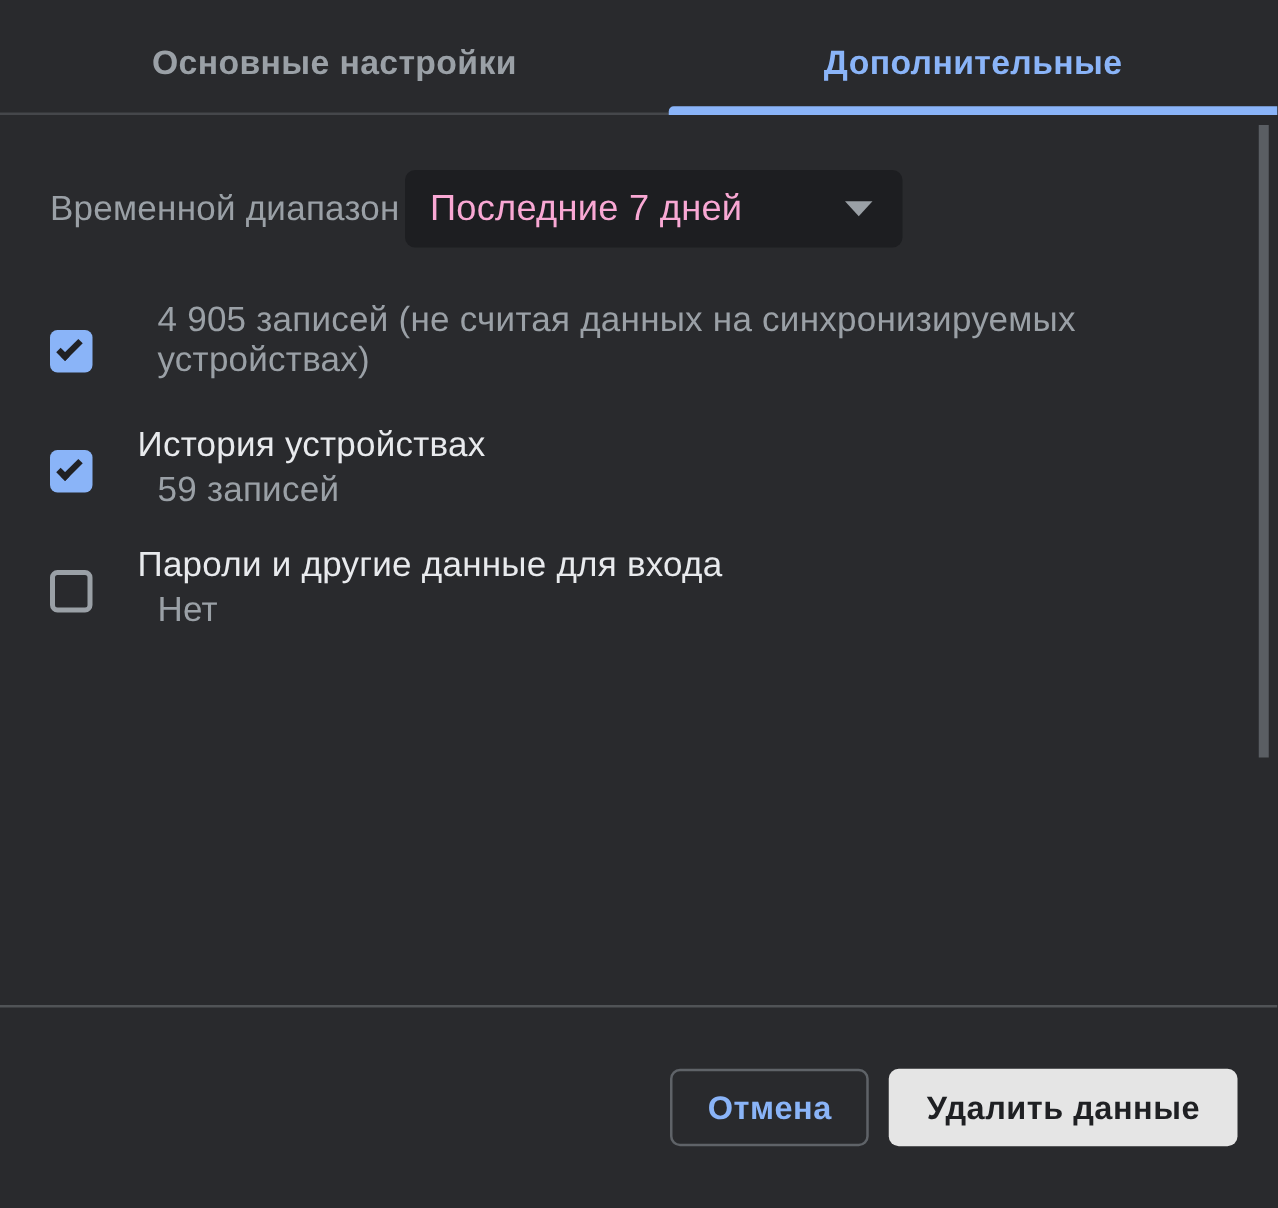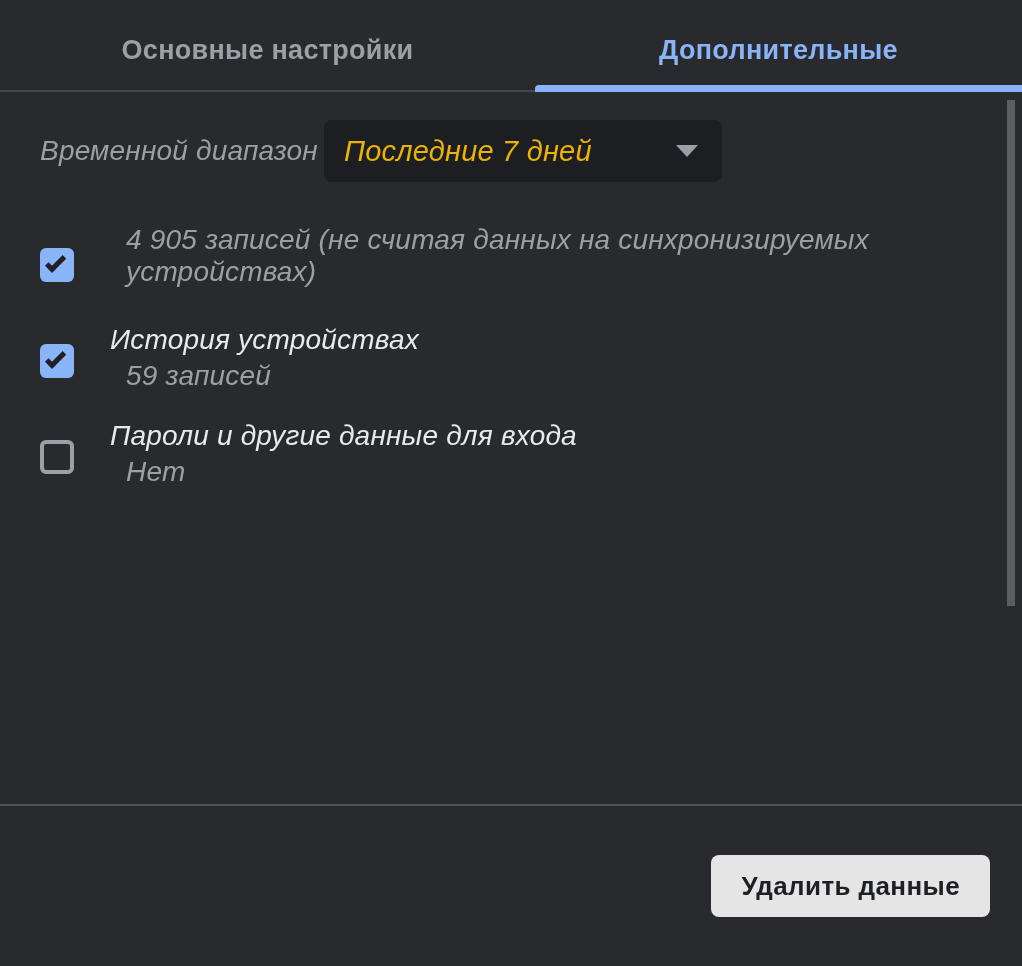--- a/index.html
+++ b/index.html
@@ -41,39 +41,38 @@
   .tab-advanced { width: 487px; color: #8ab4f8; }
   .tab-indicator {
     position: absolute; left: 0; right: 0; bottom: -2px;
     height: 7px; background: #8ab4f8;
     border-radius: 4px 0 0 0;
   }
 
   
   .content {
     flex: 1; overflow: hidden; position: relative;
-    padding: 0 40px;
-    font-style: italic;
+    padding: 16px 40px;
   }
   .time-row {
     margin-top: 28px;
     display: flex; align-items: center;
   }
   .time-label {
     width: 284px; flex: none;
     font-size: 28px; color: #9aa0a6; letter-spacing: 0.2px;
   }
   .select {
     width: 398px; height: 62px;
     background: #1d1e21; border-radius: 8px;
     display: flex; align-items: center; justify-content: space-between;
     padding: 0 24px 0 20px;
     cursor: pointer;
   }
-  .select-value { font-size: 29px; color: #eab308; letter-spacing: 0.2px; }
+  .select-value { font-size: 29px; color: #f9a8d4; letter-spacing: 0.2px; }
   .select-arrow {
     width: 0; height: 0;
     border-left: 11px solid transparent;
     border-right: 11px solid transparent;
     border-top: 12px solid #9aa0a6;
   }
 
   
   .rows { margin-top: 42px; }
   .row {
@@ -199,16 +198,17 @@
         </div>
       </div>
 
     </div>
 
     <div class="scrollbar-thumb"></div>
 
   </div>
 
   <div class="footer">
+    <button class="btn btn-cancel">Отмена</button>
     <button class="btn btn-confirm">Удалить данные</button>
   </div>
 
 </div>
 
 </body></html>

